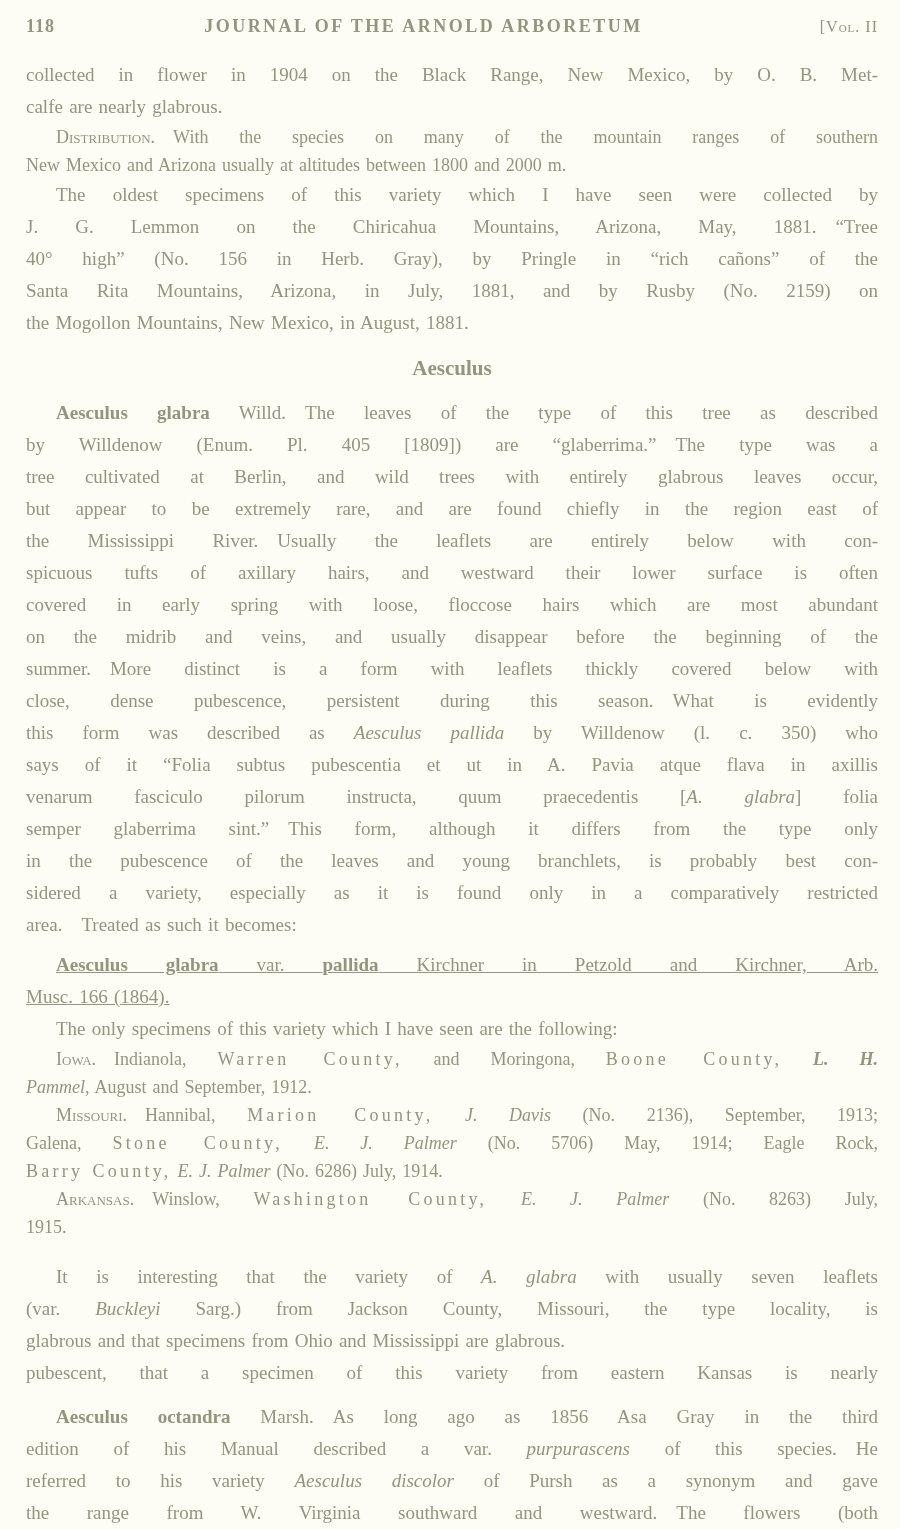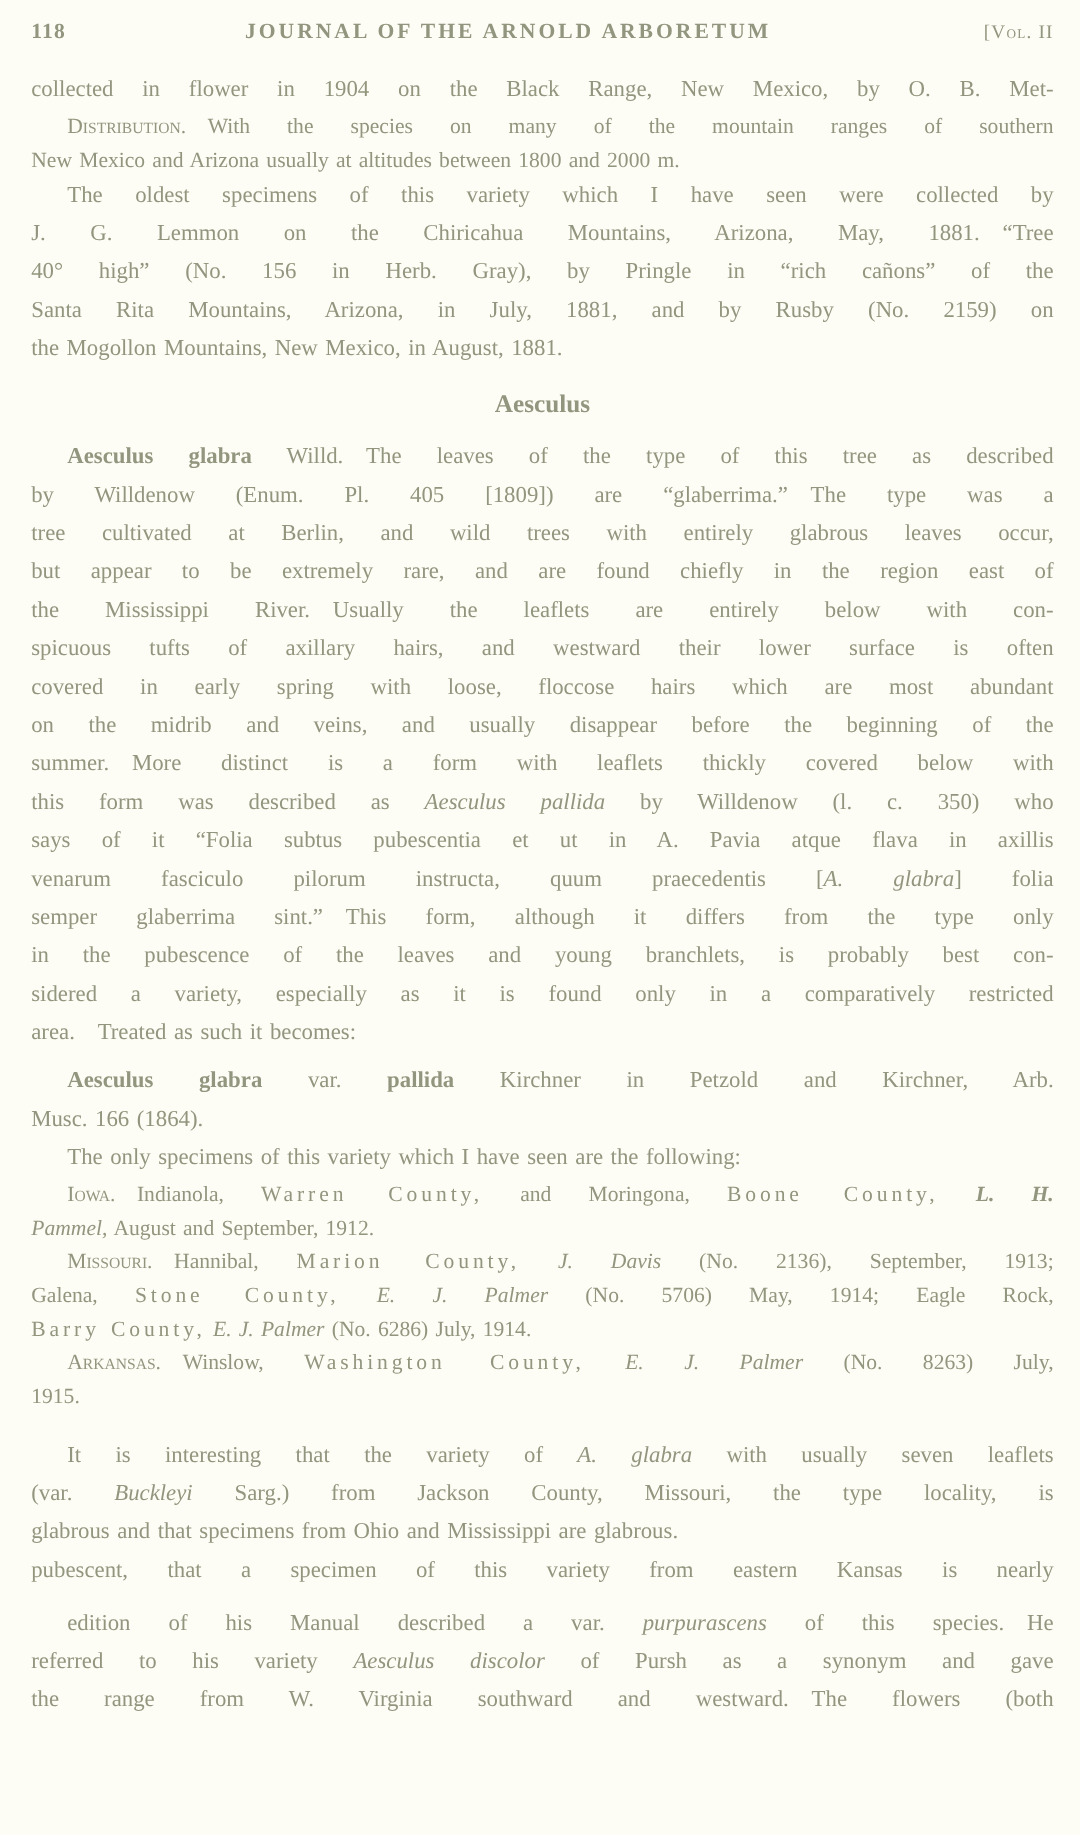--- a/index.html
+++ b/index.html
@@ -52,20 +52,21 @@
 
 <div class="page" style="color: rgb(147, 150, 126);">
   <div class="runhead">
     <span class="pagenum">118</span>
     <span class="jtitle">JOURNAL OF THE ARNOLD ARBORETUM</span>
     <span class="vol">[Vol. II</span>
   </div>
   <div id="content">
       <div class="para body">
         <div class="line"><span>collected in flower in 1904 on the Black Range, New Mexico, by O. B. Met-</span></div>
+        <div class="line last"><span>calfe are nearly glabrous.</span></div>
       </div>
       <div class="para note indent">
         <div class="line"><span class="seg-sc">Distribution.</span><span> With the species on many of the mountain ranges of southern</span></div>
         <div class="line last"><span>New Mexico and Arizona usually at altitudes between 1800 and 2000 m.</span></div>
       </div>
       <div class="para body indent">
         <div class="line"><span>The oldest specimens of this variety which I have seen were collected by</span></div>
         <div class="line"><span>J. G. Lemmon on the Chiricahua Mountains, Arizona, May, 1881. “Tree</span></div>
         <div class="line"><span>40° high” (No. 156 in Herb. Gray), by Pringle in “rich cañons” of the</span></div>
         <div class="line"><span>Santa Rita Mountains, Arizona, in July, 1881, and by Rusby (No. 2159) on</span></div>
@@ -77,29 +78,30 @@
       <div class="para body indent">
         <div class="line"><span class="seg-b">Aesculus glabra</span><span> Willd. The leaves of the type of this tree as described</span></div>
         <div class="line"><span>by Willdenow (Enum. Pl. 405 [1809]) are “glaberrima.” The type was a</span></div>
         <div class="line"><span>tree cultivated at Berlin, and wild trees with entirely glabrous leaves occur,</span></div>
         <div class="line"><span>but appear to be extremely rare, and are found chiefly in the region east of</span></div>
         <div class="line"><span>the Mississippi River. Usually the leaflets are entirely below with con-</span></div>
         <div class="line"><span>spicuous tufts of axillary hairs, and westward their lower surface is often</span></div>
         <div class="line"><span>covered in early spring with loose, floccose hairs which are most abundant</span></div>
         <div class="line"><span>on the midrib and veins, and usually disappear before the beginning of the</span></div>
         <div class="line"><span>summer. More distinct is a form with leaflets thickly covered below with</span></div>
+        <div class="line"><span>close, dense pubescence, persistent during this season. What is evidently</span></div>
         <div class="line"><span>this form was described as </span><span class="seg-i">Aesculus pallida</span><span> by Willdenow (l. c. 350) who</span></div>
         <div class="line"><span>says of it “Folia subtus pubescentia et ut in A. Pavia atque flava in axillis</span></div>
         <div class="line"><span>venarum fasciculo pilorum instructa, quum praecedentis [</span><span class="seg-i">A. glabra</span><span>] folia</span></div>
         <div class="line"><span>semper glaberrima sint.” This form, although it differs from the type only</span></div>
         <div class="line"><span>in the pubescence of the leaves and young branchlets, is probably best con-</span></div>
         <div class="line"><span>sidered a variety, especially as it is found only in a comparatively restricted</span></div>
         <div class="line last"><span>area. Treated as such it becomes:</span></div>
       </div>
-      <div class="para body indent" style="margin-top: 8px;">
+      <div class="para body indent" style="margin-top: 8px; text-decoration: underline;">
         <div class="line"><span class="seg-b">Aesculus glabra</span><span> var. </span><span class="seg-b">pallida</span><span> Kirchner in Petzold and Kirchner, Arb.</span></div>
         <div class="line last"><span>Musc. 166 (1864).</span></div>
       </div>
       <div class="para body indent">
         <div class="line last"><span>The only specimens of this variety which I have seen are the following:</span></div>
       </div>
       <div class="para note indent">
         <div class="line"><span class="seg-sc">Iowa.</span><span> Indianola, </span><span class="seg-sp">Warren County,</span><span> and Moringona, </span><span class="seg-sp">Boone County,</span><span> </span><span class="seg-bi">L. H.</span></div>
         <div class="line last"><span class="seg-i">Pammel,</span><span> August and September, 1912.</span></div>
       </div>
@@ -112,18 +114,19 @@
         <div class="line"><span class="seg-sc">Arkansas.</span><span> Winslow, </span><span class="seg-sp">Washington County,</span><span> </span><span class="seg-i">E. J. Palmer</span><span> (No. 8263) July,</span></div>
         <div class="line last"><span>1915.</span></div>
       </div>
       <div class="para body indent" style="margin-top: 20px;">
         <div class="line"><span>It is interesting that the variety of </span><span class="seg-i">A. glabra</span><span> with usually seven leaflets</span></div>
         <div class="line"><span>(var. </span><span class="seg-i">Buckleyi</span><span> Sarg.) from Jackson County, Missouri, the type locality, is</span></div>
         <div class="line last"><span>glabrous and that specimens from Ohio and Mississippi are glabrous.</span></div>
         <div class="line"><span>pubescent, that a specimen of this variety from eastern Kansas is nearly</span></div>
       </div>
       <div class="para body indent" style="margin-top: 12px;">
+        <div class="line"><span class="seg-b">Aesculus octandra</span><span> Marsh. As long ago as 1856 Asa Gray in the third</span></div>
         <div class="line"><span>edition of his Manual described a var. </span><span class="seg-i">purpurascens</span><span> of this species. He</span></div>
         <div class="line"><span>referred to his variety </span><span class="seg-i">Aesculus discolor</span><span> of Pursh as a synonym and gave</span></div>
         <div class="line"><span>the range from W. Virginia southward and westward. The flowers (both</span></div>
       </div>
     </div>
 </div>
 
 </body></html>

